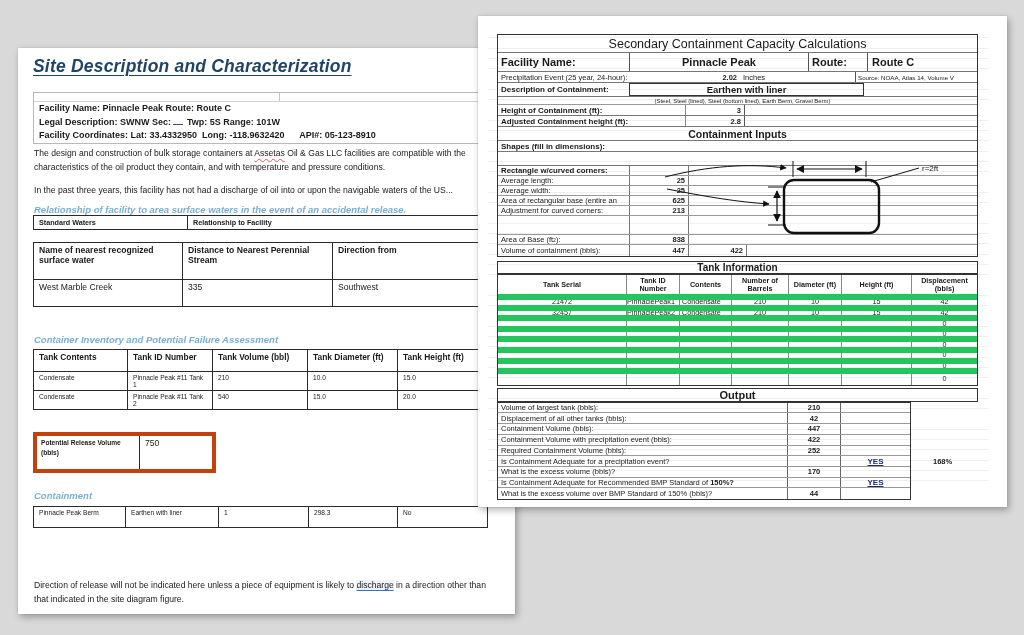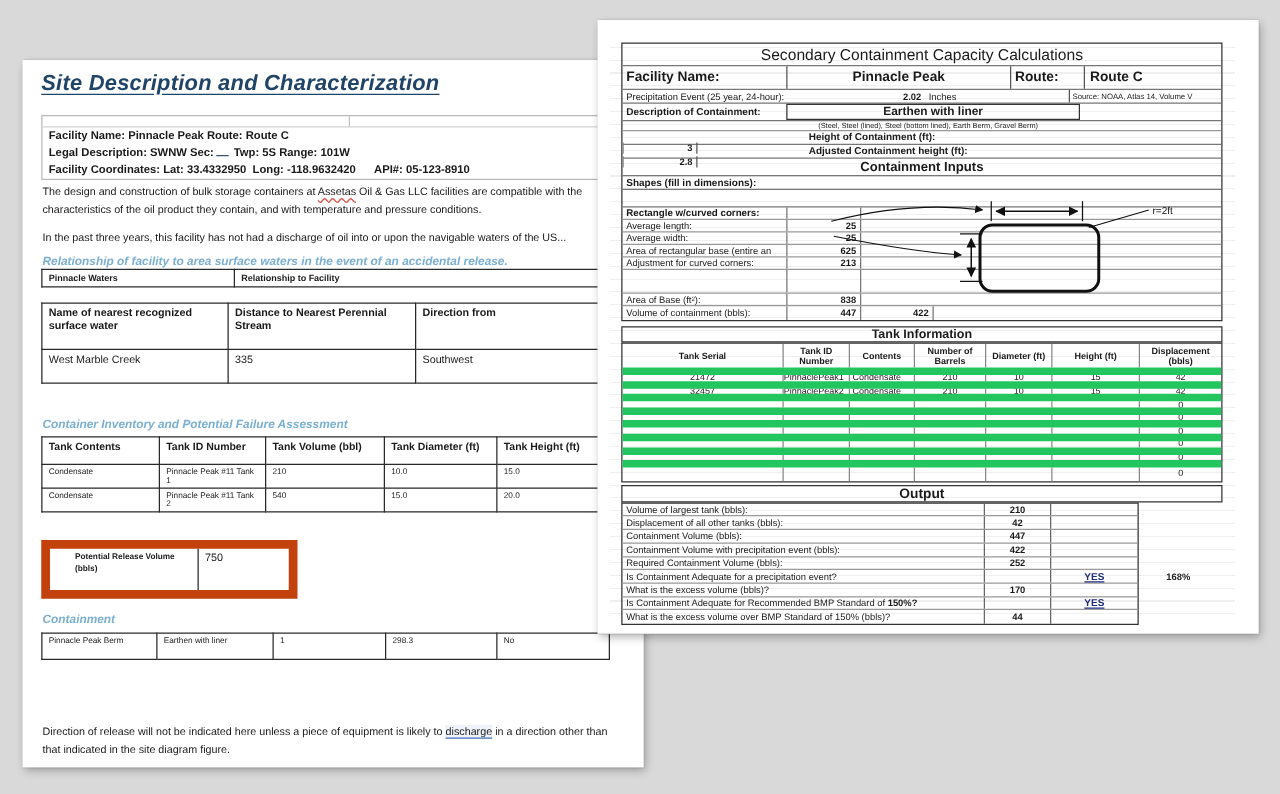--- a/index.html
+++ b/index.html
@@ -37,21 +37,21 @@
   table.ltable{border-collapse:collapse;table-layout:fixed;}
   table.ltable th,table.ltable td{border:1px solid #2a2a2a;padding:2px 5px;vertical-align:top;text-align:left;}
   .recv-table{left:15px;top:167px;width:452px;height:15px;}
   .recv-table td{font-size:7.2px;font-weight:700;text-align:center;padding:1px 2px;}
   .surface-table{left:15px;top:194px;width:452px;}
   .surface-table th{font-size:8.6px;height:32px;}
   .surface-table td{font-size:8.6px;height:22px;}
   .tank-table{left:15px;top:301px;width:452px;}
   .tank-table th{font-size:8.4px;height:17px;}
   .tank-table td{font-size:6.6px;height:11px;}
-  .release-box{left:15px;top:384px;width:175px;height:33px;display:flex;border:7px solid #c2410c;padding-left:16px;}
+  .release-box{left:15px;top:384px;width:175px;height:33px;display:flex;border:4px solid #c2410c;}
   .release-label{width:94px;border-right:1px solid #2a2a2a;font-size:6.6px;font-weight:700;padding:2px 4px;line-height:1.5;}
   .release-value{flex:1;font-size:8.6px;padding:2px 5px;}
   .cont-table{left:15px;top:458px;width:455px;}
   .cont-table th{font-size:8.6px;height:44px;}
   .cont-table td{font-size:6.6px;height:16px;}
   .footer-text{left:16px;top:531px;width:460px;}
 
   
   .sheet{position:absolute;left:19px;top:18px;width:481px;font-size:7.5px;}
   .gridlines{position:absolute;left:10px;top:12px;width:500px;height:466px;
@@ -69,21 +69,21 @@
   .r-precip .lbl{width:184px;padding-left:3px;}
   .r-precip .val{width:52px;text-align:right;font-weight:600;}
   .r-precip .unit{width:60px;padding-left:6px;}
   .r-precip .src{margin-left:auto;width:119px;font-size:6.2px;border-left:1px solid #555;align-self:stretch;display:flex;align-items:center;padding-left:2px;}
   .r-desc{height:14px;}
   .r-desc .lbl{width:128px;padding-left:3px;font-size:8px;font-weight:700;}
   .r-desc .vbox{width:233px;border:1px solid #333;align-self:stretch;display:flex;align-items:center;justify-content:center;font-size:9.5px;font-weight:700;}
   .r-opts{height:8px;border-bottom:1px solid #999;}
   .r-opts .sp{width:128px;}
   .r-opts .txt{width:233px;text-align:center;font-size:5.9px;color:#222;}
-  .r-hgt{height:11px;flex-direction:column;}
+  .r-hgt{height:11px;}
   .r-hgt .lbl{width:184px;padding-left:3px;font-size:8px;font-weight:700;}
   .r-hgt .val{width:55px;text-align:right;padding-right:3px;font-weight:700;border-left:1px solid #888;border-right:1px solid #555;align-self:stretch;display:flex;align-items:center;justify-content:flex-end;}
   .r-sechdr{height:14px;justify-content:center;font-size:10.5px;font-weight:700;}
   .r-shapes{height:11px;padding-left:3px;font-size:8px;font-weight:700;}
   .r-blankgap{height:13px;border-bottom:1px solid #777;}
   .inp-row{display:flex;align-items:center;height:10px;border-bottom:1px solid #999;box-sizing:border-box;}
   .inp-row.tall{height:19px;}
   .inp-row.last{height:11px;border-bottom:none;}
   .inp-label{width:128px;padding-left:3px;border-right:1px solid #777;align-self:stretch;display:flex;align-items:center;white-space:nowrap;overflow:hidden;font-size:7.5px;}
   .inp-label.bold{font-weight:700;font-size:7.8px;}
@@ -141,21 +141,21 @@
 
   <div class="lp-abs blue-head h-rel">Relationship of facility to area surface waters in the event of an accidental release.</div>
 
   <table class="lp-abs ltable recv-table">
     <colgroup>
         <col style="width:154px">
         <col>
       </colgroup>
     <tbody>
         <tr>
-      <td>Pinnacle Waters</td>
+      <td>Standard Waters</td>
       <td>Relationship to Facility</td>
     </tr>
   </tbody>
     </table>
 
   <table class="lp-abs ltable surface-table">
     <colgroup>
         <col style="width:149px">
         <col style="width:150px">
         <col>

